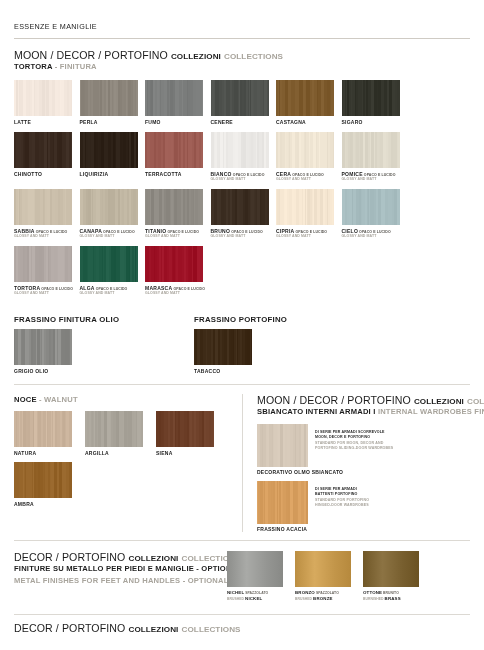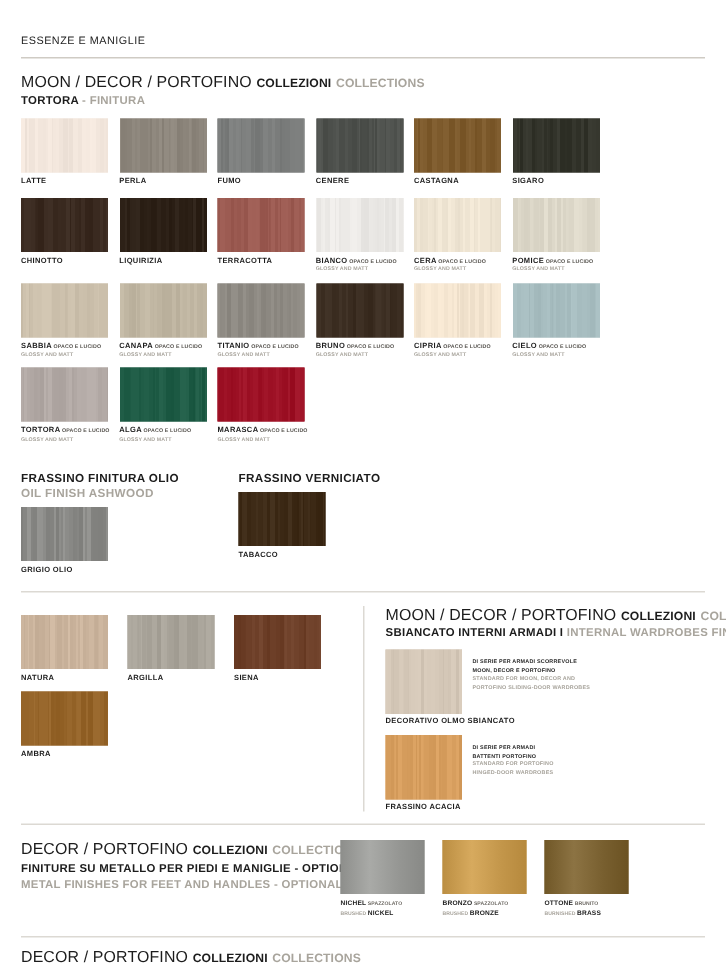--- a/index.html
+++ b/index.html
@@ -28,21 +28,21 @@
 
   
   .grid{display:flex;flex-wrap:wrap;}
   .cell{width:65.5px;margin-right:0px;}
   .sw{width:58px;height:36px;display:block;background-size:cover;}
   .sw-lbl{font-size:5.0px;font-weight:bold;letter-spacing:.25px;color:#1c1c1c;margin-top:3px;line-height:1.25;}
   .sw-lbl .sm{font-size:3.5px;font-weight:bold;letter-spacing:.1px;color:#55524d;}
   .sw-sub{display:block;font-size:3.5px;font-weight:bold;letter-spacing:.1px;color:#a8a49c;line-height:1.3;}
 
   
-  .two-blocks{display:flex;margin-top:12px;}
+  .two-blocks{display:flex;margin-top:12px;gap:35px;}
   .blk{width:145px;}
   .blk-t1{font-size:7.8px;font-weight:bold;letter-spacing:.25px;color:#1c1c1c;line-height:1.3;}
   .blk-t2{font-size:7.8px;font-weight:bold;letter-spacing:.25px;color:#a8a49c;line-height:1.3;}
   .blk .sw{margin-top:4px;}
 
   
   .mid{display:flex;margin-top:9px;}
   .mid-l{width:228px;padding-right:8px;box-sizing:border-box;}
   .mid-r{width:228px;padding-left:14px;box-sizing:border-box;border-left:1px solid #dcd9d3;}
   .mid-grid{display:flex;flex-wrap:wrap;margin-top:6px;}
@@ -170,36 +170,38 @@
         <div class="cell" style="margin-bottom: 7px;">
           <span class="sw" style="background-color: rgb(158, 18, 38); background-image: linear-gradient(90deg, rgb(158, 18, 38) 0%, rgb(158, 18, 38) 1.77%, rgb(154, 14, 34) 1.77%, rgb(154, 14, 34) 7.72%, rgb(159, 19, 39) 7.72%, rgb(159, 19, 39) 10.98%, rgb(155, 15, 35) 10.98%, rgb(155, 15, 35) 15.5%, rgb(151, 11, 31) 15.5%, rgb(151, 11, 31) 17.52%, rgb(154, 14, 34) 17.52%, rgb(154, 14, 34) 20.92%, rgb(156, 16, 36) 20.92%, rgb(156, 16, 36) 24.82%, rgb(163, 23, 43) 24.82%, rgb(163, 23, 43) 26.75%, rgb(156, 16, 36) 26.75%, rgb(156, 16, 36) 29.68%, rgb(165, 25, 45) 29.68%, rgb(165, 25, 45) 31.24%, rgb(164, 24, 44) 31.24%, rgb(164, 24, 44) 33.6%, rgb(154, 14, 34) 33.6%, rgb(154, 14, 34) 37.12%, rgb(157, 17, 37) 37.12%, rgb(157, 17, 37) 41.31%, rgb(161, 21, 41) 41.31%, rgb(161, 21, 41) 46.27%, rgb(154, 14, 34) 46.27%, rgb(154, 14, 34) 48.11%, rgb(152, 12, 32) 48.11%, rgb(152, 12, 32) 51.53%, rgb(157, 17, 37) 51.53%, rgb(157, 17, 37) 52.94%, rgb(161, 21, 41) 52.94%, rgb(161, 21, 41) 57.51%, rgb(156, 16, 36) 57.51%, rgb(156, 16, 36) 63.45%, rgb(158, 18, 38) 63.45%, rgb(158, 18, 38) 66.81%, rgb(164, 24, 44) 66.81%, rgb(164, 24, 44) 70.17%, rgb(158, 18, 38) 70.17%, rgb(158, 18, 38) 73.59%, rgb(154, 14, 34) 73.59%, rgb(154, 14, 34) 76.08%, rgb(153, 13, 33) 76.08%, rgb(153, 13, 33) 80.96%, rgb(163, 23, 43) 80.96%, rgb(163, 23, 43) 83.48%, rgb(150, 10, 30) 83.48%, rgb(150, 10, 30) 88.94%, rgb(164, 24, 44) 88.94%, rgb(164, 24, 44) 94.74%, rgb(161, 21, 41) 94.74%, rgb(161, 21, 41) 99.64%, rgb(151, 11, 31) 99.64%, rgb(151, 11, 31) 100%);"></span>
           <div class="sw-lbl"><span>MARASCA</span><span class="sm"> OPACO E LUCIDO</span><span class="sw-sub">GLOSSY AND MATT</span></div>
         </div>
       </div>
   </div>
 
   <div class="two-blocks">
     <div class="blk">
       <div class="blk-t1">FRASSINO FINITURA OLIO</div>
-      <div class="blk-t2">OIL FINISH ASHWOOD</div>
       <span class="sw" id="sw-oil" style="background-color: rgb(139, 139, 136); background-image: linear-gradient(90deg, rgb(128, 128, 125) 0%, rgb(128, 128, 125) 2.41%, rgb(134, 134, 131) 2.41%, rgb(134, 134, 131) 7.42%, rgb(150, 150, 147) 7.42%, rgb(150, 150, 147) 11.82%, rgb(132, 132, 129) 11.82%, rgb(132, 132, 129) 13.39%, rgb(130, 130, 127) 13.39%, rgb(130, 130, 127) 18.47%, rgb(148, 148, 145) 18.47%, rgb(148, 148, 145) 20.15%, rgb(147, 147, 144) 20.15%, rgb(147, 147, 144) 25.28%, rgb(140, 140, 137) 25.28%, rgb(140, 140, 137) 28.72%, rgb(129, 129, 126) 28.72%, rgb(129, 129, 126) 33.18%, rgb(131, 131, 128) 33.18%, rgb(131, 131, 128) 37.93%, rgb(147, 147, 144) 37.93%, rgb(147, 147, 144) 39.68%, rgb(127, 127, 124) 39.68%, rgb(127, 127, 124) 44.11%, rgb(142, 142, 139) 44.11%, rgb(142, 142, 139) 46.21%, rgb(135, 135, 132) 46.21%, rgb(135, 135, 132) 47.9%, rgb(150, 150, 147) 47.9%, rgb(150, 150, 147) 51.13%, rgb(140, 140, 137) 51.13%, rgb(140, 140, 137) 54.98%, rgb(136, 136, 133) 54.98%, rgb(136, 136, 133) 59.89%, rgb(130, 130, 127) 59.89%, rgb(130, 130, 127) 62.43%, rgb(131, 131, 128) 62.43%, rgb(131, 131, 128) 64.11%, rgb(134, 134, 131) 64.11%, rgb(134, 134, 131) 67.18%, rgb(127, 127, 124) 67.18%, rgb(127, 127, 124) 71.22%, rgb(151, 151, 148) 71.22%, rgb(151, 151, 148) 73.44%, rgb(137, 137, 134) 73.44%, rgb(137, 137, 134) 76.3%, rgb(149, 149, 146) 76.3%, rgb(149, 149, 146) 80.67%, rgb(130, 130, 127) 80.67%, rgb(130, 130, 127) 82.84%, rgb(129, 129, 126) 82.84%, rgb(129, 129, 126) 88.79%, rgb(128, 128, 125) 88.79%, rgb(128, 128, 125) 94%, rgb(130, 130, 127) 94%, rgb(130, 130, 127) 97.18%, rgb(143, 143, 140) 97.18%, rgb(143, 143, 140) 100%);"></span>
       <div class="sw-lbl">GRIGIO OLIO</div>
     </div>
     <div class="blk">
-      <div class="blk-t1">FRASSINO VERNICIATO</div>
+      <div class="blk-t1">FRASSINO PORTOFINO</div>
       <span class="sw" id="sw-painted" style="background-color: rgb(61, 42, 22); background-image: linear-gradient(90deg, rgb(61, 42, 22) 0%, rgb(61, 42, 22) 1.58%, rgb(56, 37, 17) 1.58%, rgb(56, 37, 17) 4.56%, rgb(66, 47, 27) 4.56%, rgb(66, 47, 27) 6.6%, rgb(67, 48, 28) 6.6%, rgb(67, 48, 28) 9.85%, rgb(58, 39, 19) 9.85%, rgb(58, 39, 19) 14.68%, rgb(62, 43, 23) 14.68%, rgb(62, 43, 23) 20.59%, rgb(67, 48, 28) 20.59%, rgb(67, 48, 28) 22.69%, rgb(62, 43, 23) 22.69%, rgb(62, 43, 23) 27.1%, rgb(61, 42, 22) 27.1%, rgb(61, 42, 22) 28.49%, rgb(67, 48, 28) 28.49%, rgb(67, 48, 28) 33.29%, rgb(57, 38, 18) 33.29%, rgb(57, 38, 18) 36.67%, rgb(69, 50, 30) 36.67%, rgb(69, 50, 30) 41.84%, rgb(57, 38, 18) 41.84%, rgb(57, 38, 18) 44.84%, rgb(64, 45, 25) 44.84%, rgb(64, 45, 25) 48.26%, rgb(59, 40, 20) 48.26%, rgb(59, 40, 20) 52.16%, rgb(57, 38, 18) 52.16%, rgb(57, 38, 18) 55.54%, rgb(57, 38, 18) 55.54%, rgb(57, 38, 18) 56.73%, rgb(68, 49, 29) 56.73%, rgb(68, 49, 29) 60.97%, rgb(57, 38, 18) 60.97%, rgb(57, 38, 18) 63.57%, rgb(56, 37, 17) 63.57%, rgb(56, 37, 17) 66.93%, rgb(54, 35, 15) 66.93%, rgb(54, 35, 15) 69.81%, rgb(61, 42, 22) 69.81%, rgb(61, 42, 22) 72.14%, rgb(68, 49, 29) 72.14%, rgb(68, 49, 29) 73.74%, rgb(54, 35, 15) 73.74%, rgb(54, 35, 15) 75.2%, rgb(61, 42, 22) 75.2%, rgb(61, 42, 22) 79.44%, rgb(65, 46, 26) 79.44%, rgb(65, 46, 26) 82%, rgb(58, 39, 19) 82%, rgb(58, 39, 19) 83.68%, rgb(60, 41, 21) 83.68%, rgb(60, 41, 21) 88.67%, rgb(55, 36, 16) 88.67%, rgb(55, 36, 16) 91.59%, rgb(54, 35, 15) 91.59%, rgb(54, 35, 15) 96.76%, rgb(64, 45, 25) 96.76%, rgb(64, 45, 25) 98.01%, rgb(55, 36, 16) 98.01%, rgb(55, 36, 16) 100%);"></span>
       <div class="sw-lbl">TABACCO</div>
     </div>
   </div>
 
   <hr class="rule-light" style="margin-top:10px;">
 
   <div class="mid">
 
     <div class="mid-l">
+      <div class="sub-title">
+        <span>NOCE</span><span class="g"> - </span><span class="g">WALNUT</span>
+      </div>
       <div class="mid-grid" id="walnut-grid">
           <div class="mid-cell">
             <span class="sw" style="background-color: rgb(203, 180, 157); background-image: linear-gradient(90deg, rgb(204, 181, 158) 0%, rgb(204, 181, 158) 3.45%, rgb(198, 175, 152) 3.45%, rgb(198, 175, 152) 5.03%, rgb(203, 180, 157) 5.03%, rgb(203, 180, 157) 8.25%, rgb(210, 187, 164) 8.25%, rgb(210, 187, 164) 9.64%, rgb(201, 178, 155) 9.64%, rgb(201, 178, 155) 13.59%, rgb(208, 185, 162) 13.59%, rgb(208, 185, 162) 16.01%, rgb(195, 172, 149) 16.01%, rgb(195, 172, 149) 20.29%, rgb(198, 175, 152) 20.29%, rgb(198, 175, 152) 23.79%, rgb(197, 174, 151) 23.79%, rgb(197, 174, 151) 28.15%, rgb(203, 180, 157) 28.15%, rgb(203, 180, 157) 31.95%, rgb(195, 172, 149) 31.95%, rgb(195, 172, 149) 33.83%, rgb(211, 188, 165) 33.83%, rgb(211, 188, 165) 39.53%, rgb(202, 179, 156) 39.53%, rgb(202, 179, 156) 41.13%, rgb(197, 174, 151) 41.13%, rgb(197, 174, 151) 46.91%, rgb(204, 181, 158) 46.91%, rgb(204, 181, 158) 50%, rgb(199, 176, 153) 50%, rgb(199, 176, 153) 54.36%, rgb(212, 189, 166) 54.36%, rgb(212, 189, 166) 56.22%, rgb(198, 175, 152) 56.22%, rgb(198, 175, 152) 59.44%, rgb(200, 177, 154) 59.44%, rgb(200, 177, 154) 63.18%, rgb(208, 185, 162) 63.18%, rgb(208, 185, 162) 64.95%, rgb(200, 177, 154) 64.95%, rgb(200, 177, 154) 67.71%, rgb(211, 188, 165) 67.71%, rgb(211, 188, 165) 69.1%, rgb(210, 187, 164) 69.1%, rgb(210, 187, 164) 71.3%, rgb(198, 175, 152) 71.3%, rgb(198, 175, 152) 74.65%, rgb(201, 178, 155) 74.65%, rgb(201, 178, 155) 78.67%, rgb(206, 183, 160) 78.67%, rgb(206, 183, 160) 83.46%, rgb(198, 175, 152) 83.46%, rgb(198, 175, 152) 85.14%, rgb(196, 173, 150) 85.14%, rgb(196, 173, 150) 88.39%, rgb(201, 178, 155) 88.39%, rgb(201, 178, 155) 89.63%, rgb(206, 183, 160) 89.63%, rgb(206, 183, 160) 94.03%, rgb(200, 177, 154) 94.03%, rgb(200, 177, 154) 99.81%, rgb(203, 180, 157) 99.81%, rgb(203, 180, 157) 100%);"></span>
             <div class="sw-lbl">NATURA</div>
           </div>
           <div class="mid-cell">
             <span class="sw" style="background-color: rgb(169, 164, 154); background-image: linear-gradient(90deg, rgb(175, 170, 160) 0%, rgb(175, 170, 160) 4.02%, rgb(172, 167, 157) 4.02%, rgb(172, 167, 157) 6.41%, rgb(175, 170, 160) 6.41%, rgb(175, 170, 160) 10.38%, rgb(170, 165, 155) 10.38%, rgb(170, 165, 155) 11.98%, rgb(168, 163, 153) 11.98%, rgb(168, 163, 153) 13.79%, rgb(171, 166, 156) 13.79%, rgb(171, 166, 156) 15.86%, rgb(177, 172, 162) 15.86%, rgb(177, 172, 162) 17.21%, rgb(167, 162, 152) 17.21%, rgb(167, 162, 152) 21.16%, rgb(170, 165, 155) 21.16%, rgb(170, 165, 155) 22.96%, rgb(165, 160, 150) 22.96%, rgb(165, 160, 150) 27.91%, rgb(173, 168, 158) 27.91%, rgb(173, 168, 158) 33.4%, rgb(161, 156, 146) 33.4%, rgb(161, 156, 146) 38.21%, rgb(177, 172, 162) 38.21%, rgb(177, 172, 162) 42.26%, rgb(175, 170, 160) 42.26%, rgb(175, 170, 160) 45.37%, rgb(168, 163, 153) 45.37%, rgb(168, 163, 153) 48.14%, rgb(166, 161, 151) 48.14%, rgb(166, 161, 151) 53.48%, rgb(161, 156, 146) 53.48%, rgb(161, 156, 146) 56.92%, rgb(160, 155, 145) 56.92%, rgb(160, 155, 145) 59.28%, rgb(172, 167, 157) 59.28%, rgb(172, 167, 157) 64.74%, rgb(173, 168, 158) 64.74%, rgb(173, 168, 158) 67.92%, rgb(163, 158, 148) 67.92%, rgb(163, 158, 148) 73.15%, rgb(165, 160, 150) 73.15%, rgb(165, 160, 150) 74.24%, rgb(163, 158, 148) 74.24%, rgb(163, 158, 148) 78.23%, rgb(163, 158, 148) 78.23%, rgb(163, 158, 148) 81.28%, rgb(171, 166, 156) 81.28%, rgb(171, 166, 156) 85.18%, rgb(172, 167, 157) 85.18%, rgb(172, 167, 157) 87.71%, rgb(167, 162, 152) 87.71%, rgb(167, 162, 152) 90.21%, rgb(176, 171, 161) 90.21%, rgb(176, 171, 161) 95.76%, rgb(172, 167, 157) 95.76%, rgb(172, 167, 157) 100%);"></span>
             <div class="sw-lbl">ARGILLA</div>
           </div>
           <div class="mid-cell">

